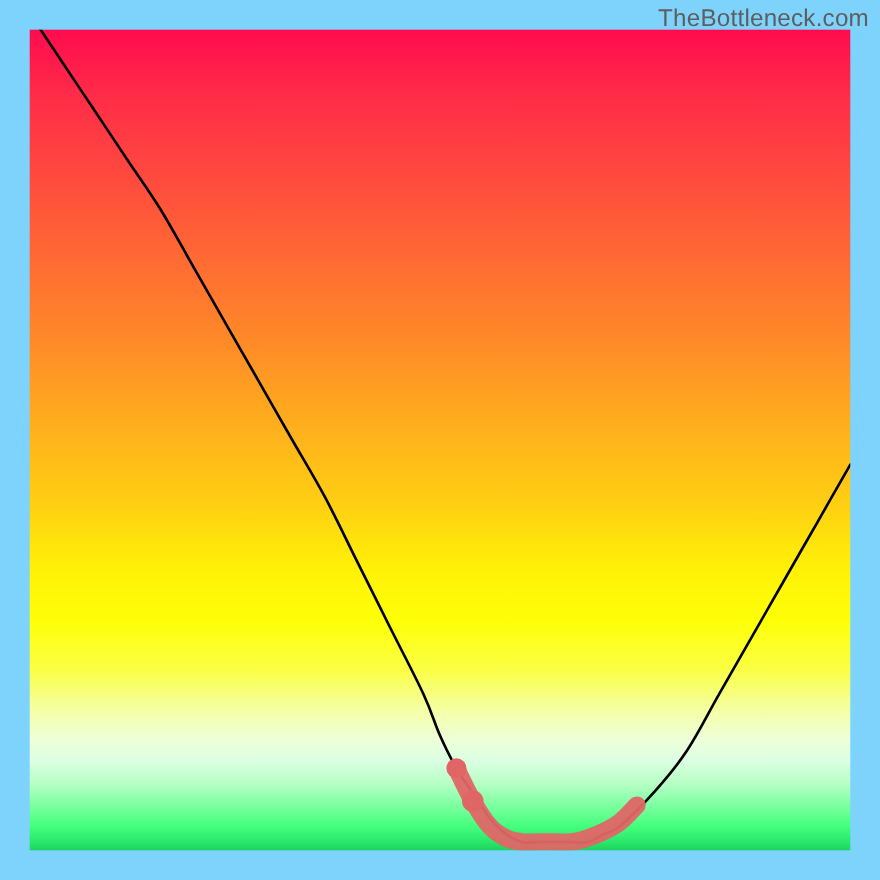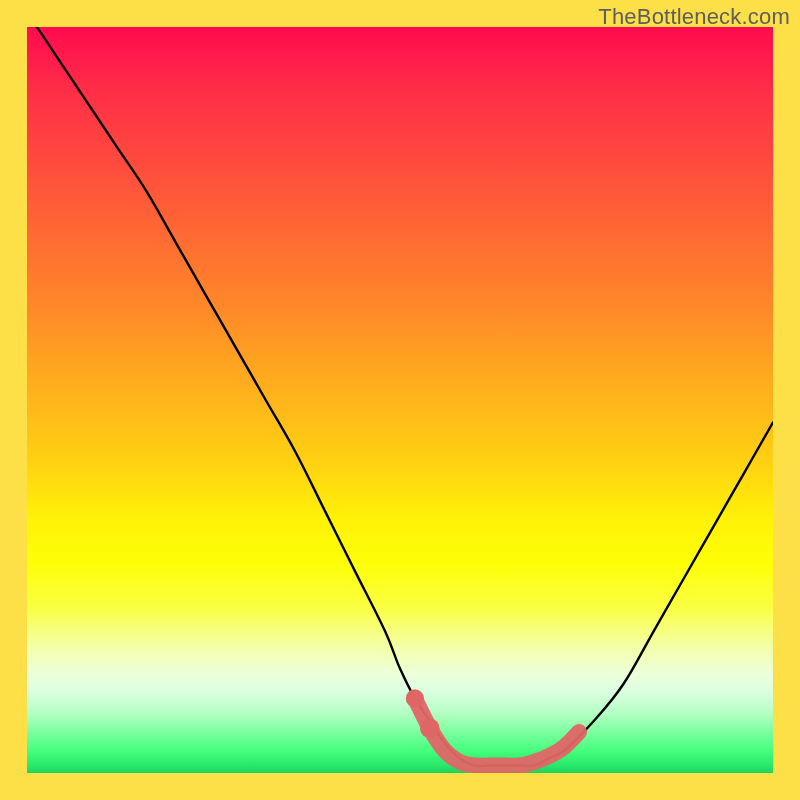--- a/index.html
+++ b/index.html
@@ -10,21 +10,21 @@
     background: #000;
     overflow: hidden;
     font-family: Arial, Helvetica, sans-serif;
   }
   .frame {
     position: absolute;
     left: 0;
     top: 0;
     width: 800px;
     height: 800px;
-    background: #fde047;
+    background: #7dd3fc;
   }
   .plot {
     position: absolute;
     left: 27px;
     top: 27px;
     width: 746px;
     height: 746px;
     
     background: linear-gradient(to bottom,
       #ff0b4f 0%,

